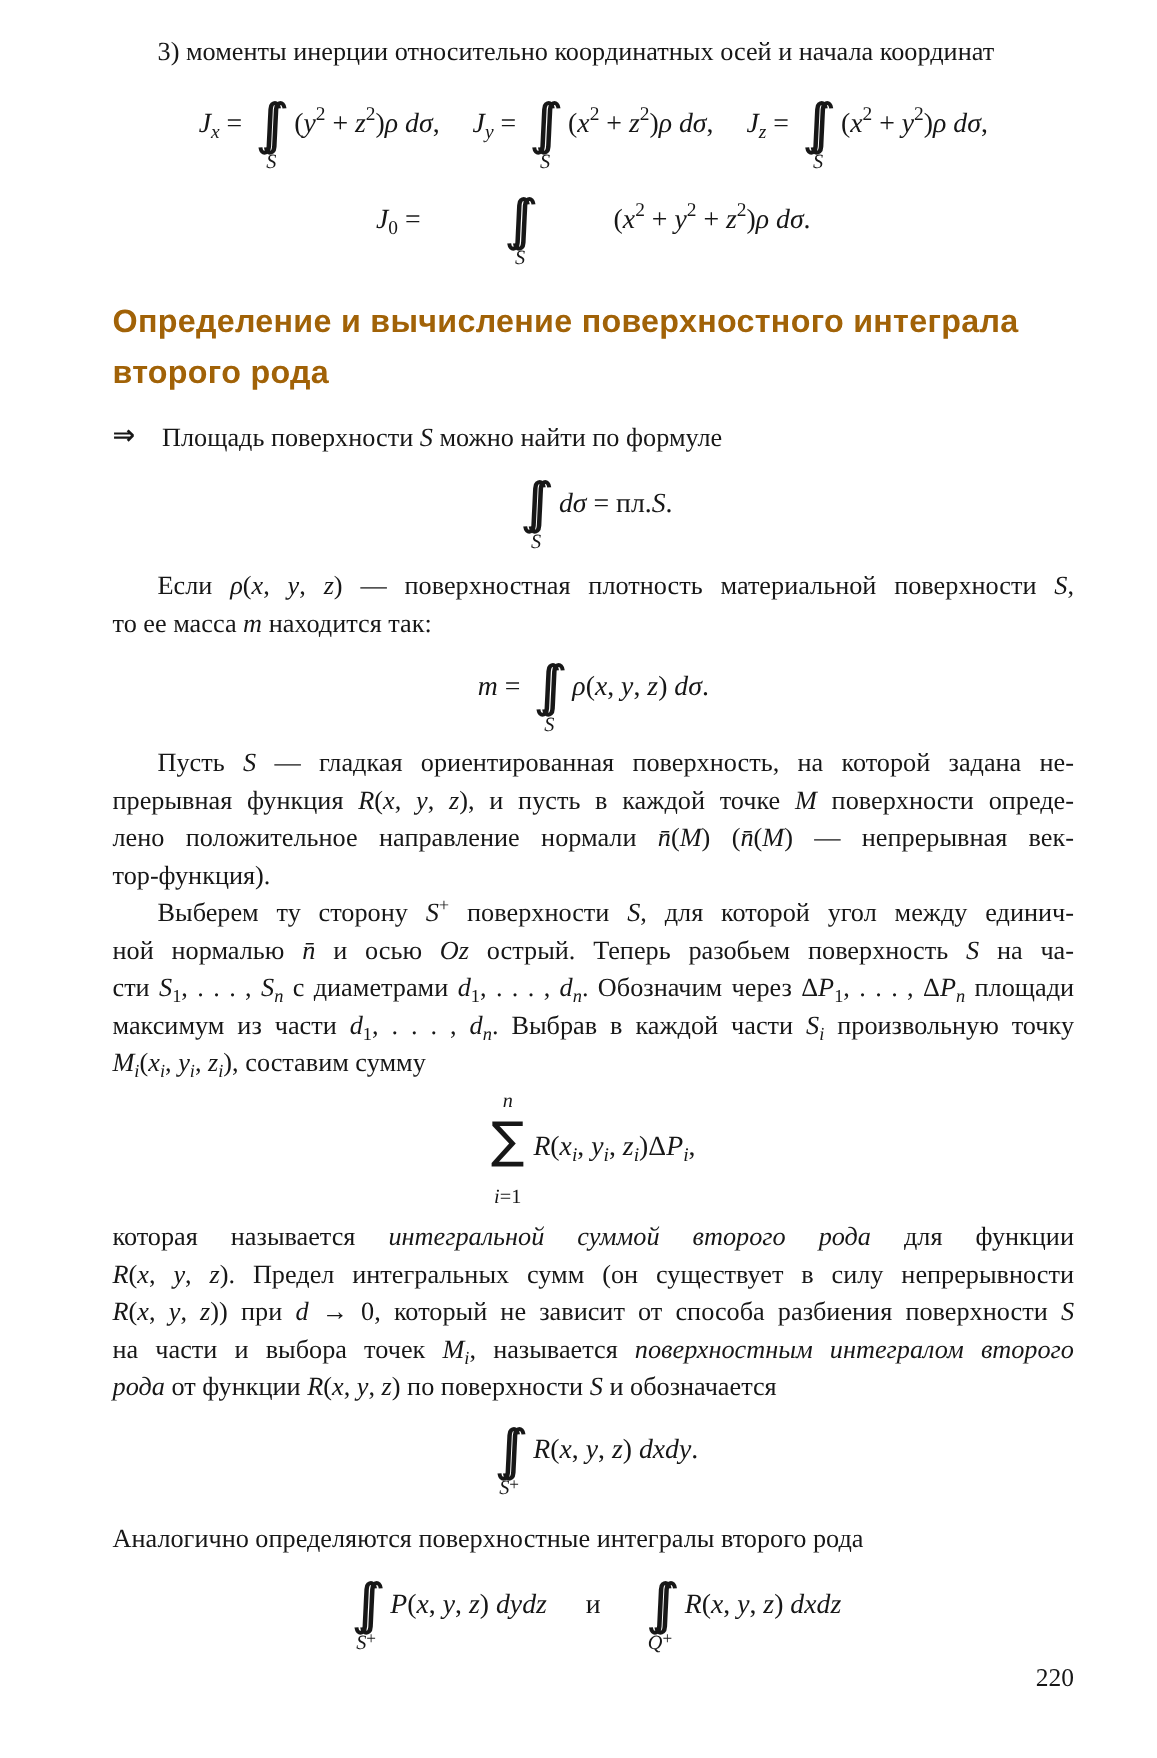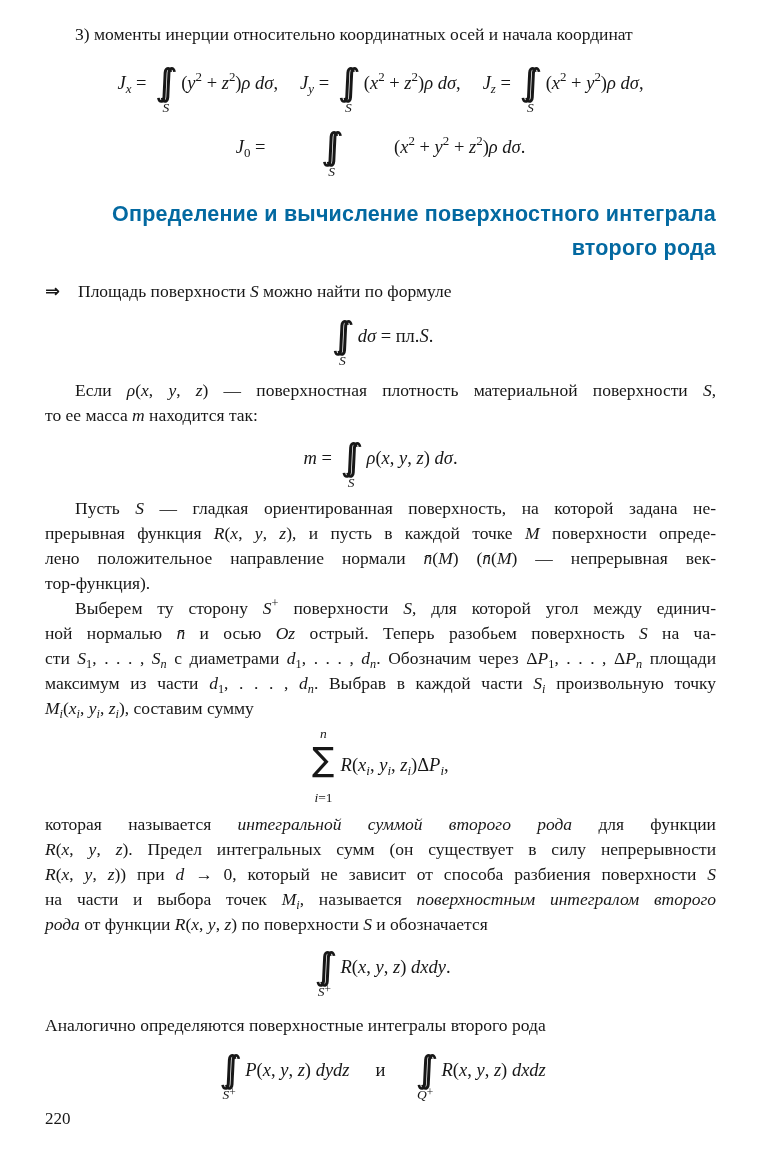--- a/index.html
+++ b/index.html
@@ -2,33 +2,33 @@
 <html><head>
 <meta charset="utf-8">
 <style>
   html,body{margin:0;padding:0;}
   body{
     width:771px;height:1172px;overflow:hidden;
     background:#ffffff;color:#171717;
     font-family:"Liberation Serif","DejaVu Serif",serif;
     font-size:17.5px;
   }
-  .page{padding:22px 55px 0 45px;}
+  .page{padding:22px 55px 0 75px;}
   .tpara{margin:0;}
   .tline{line-height:25px;text-align:justify;}
   .jfull{text-align-last:justify;}
   .ind{text-indent:30px;}
   .mi{font-style:italic;}
   sub,sup{line-height:0;font-size:70%;}
   sub{vertical-align:baseline;position:relative;top:0.33em;}
   sup{vertical-align:baseline;position:relative;top:-0.55em;}
   .heading{
     font-family:"Liberation Sans","DejaVu Sans",sans-serif;
     font-weight:700;font-size:21.5px;line-height:34px;
-    margin:28px 0 14px 0;color:#0369a1;letter-spacing:0.2px;text-align:right;
+    margin:28px 0 14px 0;color:#a16207;letter-spacing:0.2px;
   }
   .heading .hl{display:block;}
   .pointer{position:relative;padding-left:33px;line-height:25px;margin:0 0 2px 0;}
   .pointer .arrow{
     position:absolute;left:0;top:-1px;
     font-family:"DejaVu Sans",sans-serif;font-weight:700;font-size:18px;
   }
   .formula{
     display:flex;justify-content:center;align-items:center;
     font-size:18.5px;white-space:pre;
@@ -53,21 +53,21 @@
   }
   .int-sub sup{font-size:85%;top:-0.25em;}
   .sum-wrap{
     display:inline-flex;flex-direction:column;align-items:center;
     margin-right:6px;font-size:13.5px;line-height:1;
   }
   .sum-sign{font-family:"DejaVu Sans","DejaVu Serif",sans-serif;font-size:33px;line-height:0.95;}
   .sum-top{margin-bottom:3px;}
   .sum-bot{margin-top:16px;}
   .gap{display:inline-block;}
-  .pageno{text-align:left;margin-top:4px;font-size:17px;line-height:25px;}
+  .pageno{text-align:right;margin-top:4px;font-size:17px;line-height:25px;}
 </style>
 </head>
 <body>
 
 <div class="page">
 
   <div class="tpara">
       <div class="tline ind"><span>3) моменты инерции относительно координатных осей и начала координат</span></div>
     </div>
 

